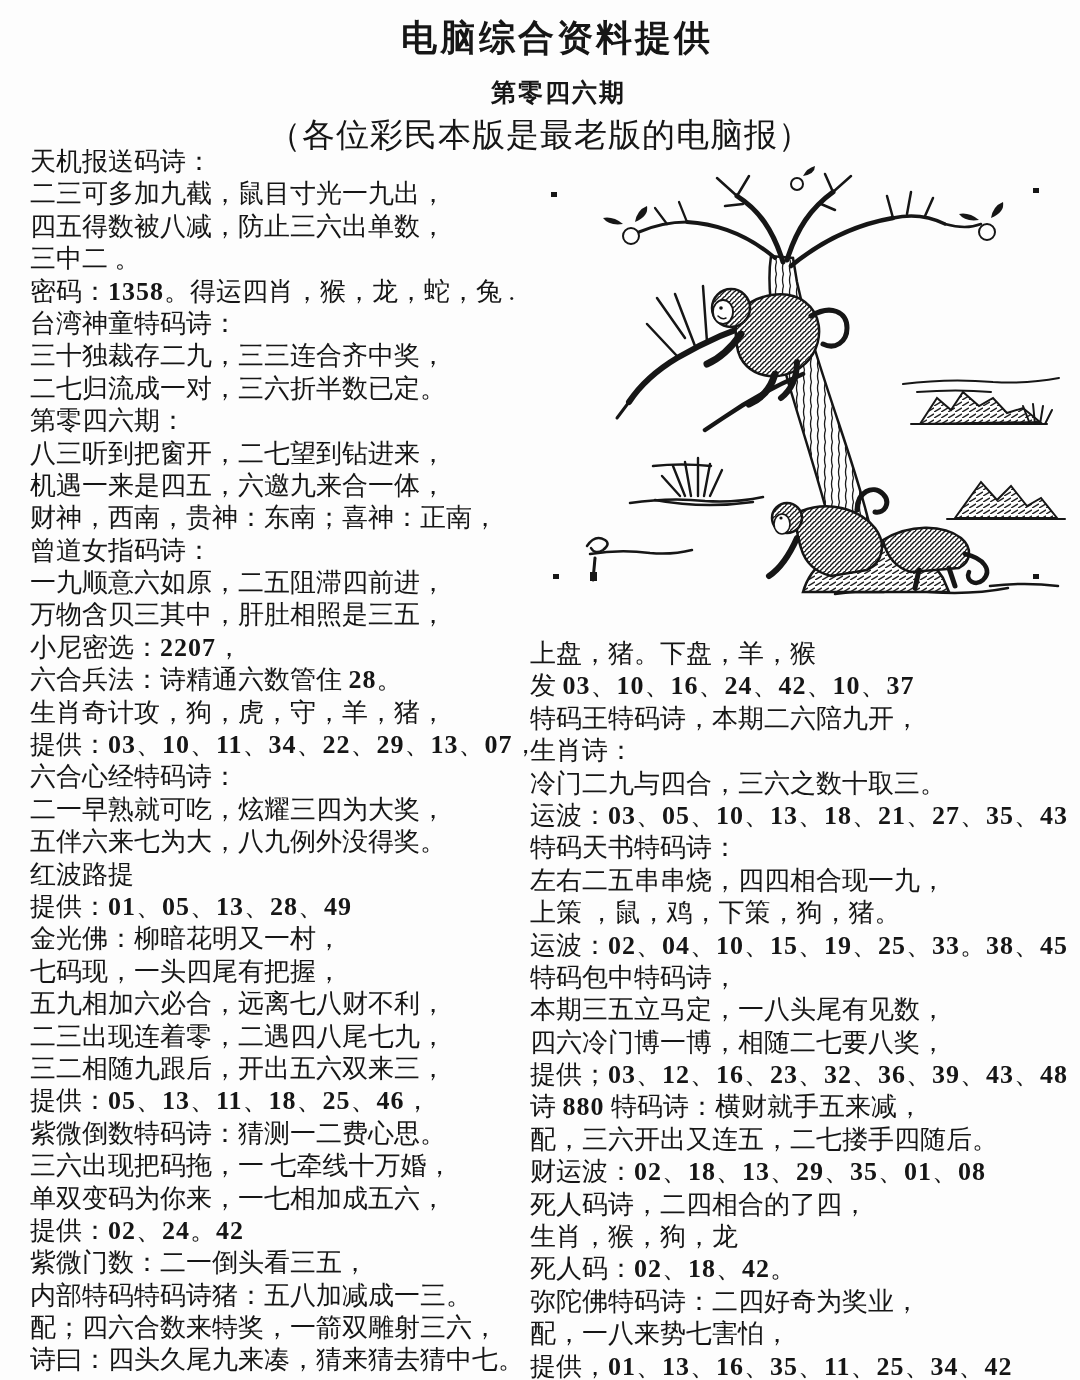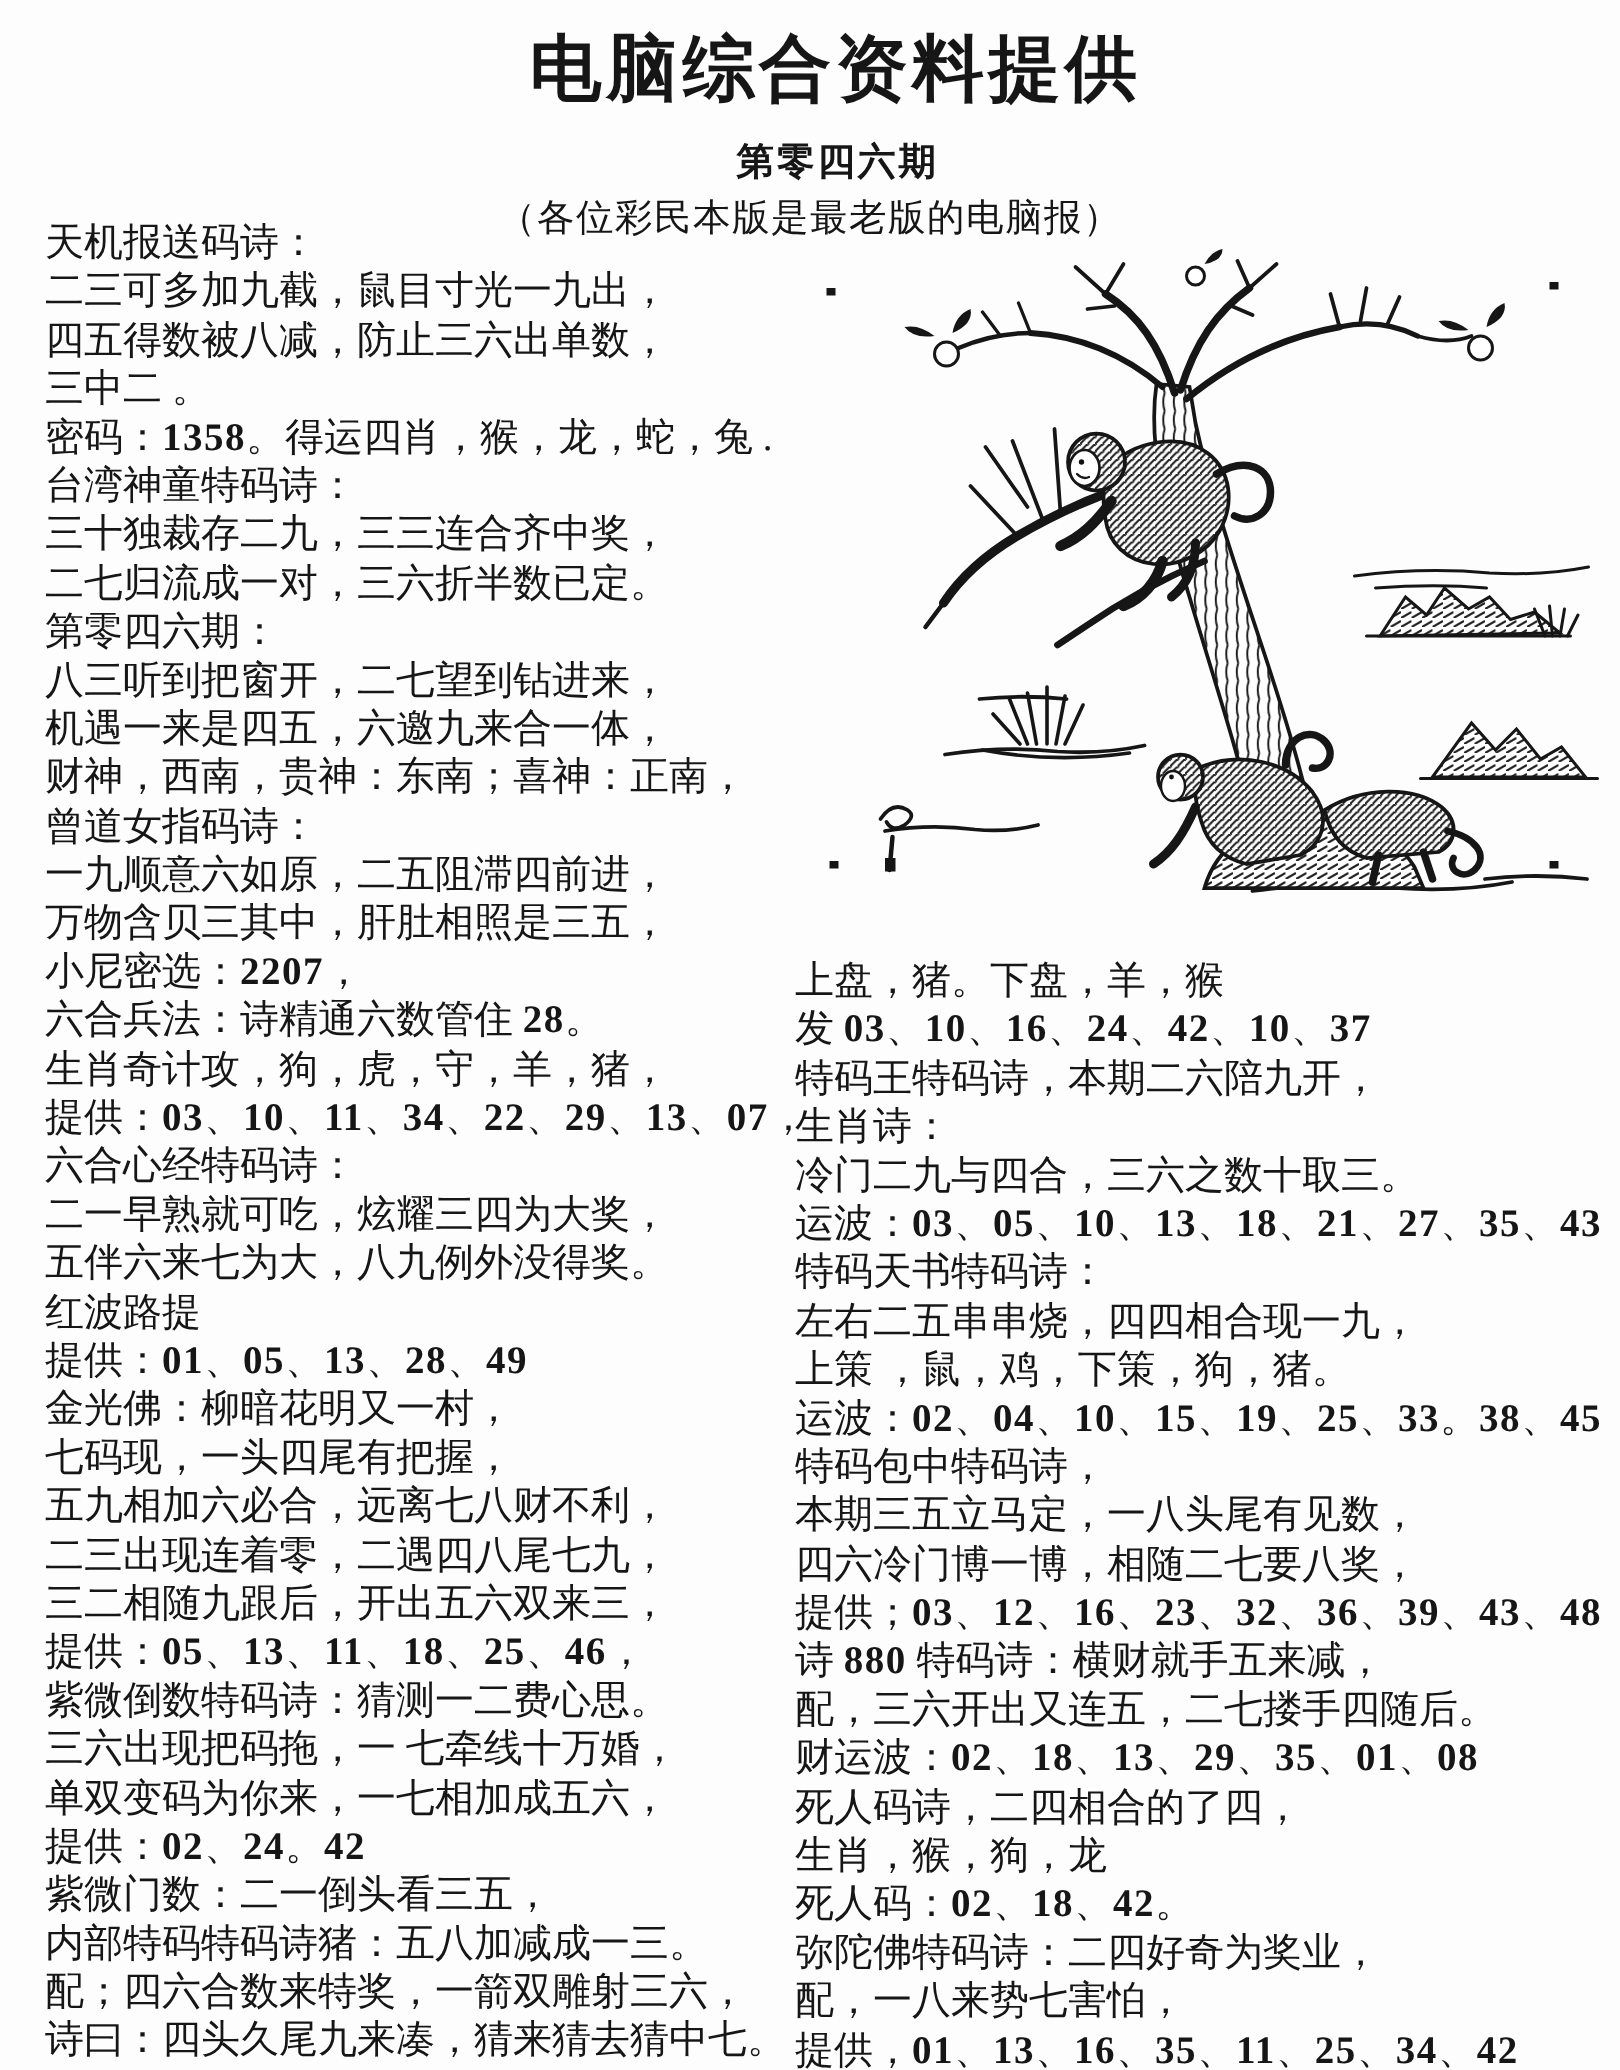--- a/index.html
+++ b/index.html
@@ -4,23 +4,23 @@
 <style>
   :root { --ink:#161616; --paper:#fdfdfd; }
   html,body{margin:0;padding:0;background:#e8e8e8;}
   .page{
     position:relative; width:1080px; height:1380px; overflow:hidden;
     background:var(--paper); color:var(--ink);
     font-family:"Liberation Serif","DejaVu Serif",serif;
   }
   .hdr{position:absolute; top:14px; left:0; width:100%; text-align:center;
        font-family:"Liberation Sans","DejaVu Sans",sans-serif;}
-  .hdr-title{margin:0; padding-left:34px; font-size:48px; font-weight:bold; letter-spacing:3px;}
+  .hdr-title{margin:0; padding-left:34px; font-size:36px; font-weight:bold; letter-spacing:3px;}
   .hdr-issue{margin-top:13px; padding-left:37px; font-size:25px; font-weight:bold; letter-spacing:2px;}
-  .hdr-note{margin-top:4px; font-size:25px; letter-spacing:1px;}
+  .hdr-note{margin-top:4px; font-size:33px; letter-spacing:1px;}
   .col{position:absolute; font-size:26px;}
   .col .line{height:32.4px; line-height:32.4px; white-space:nowrap;}
   .col .line b{font-weight:bold; letter-spacing:1px;}
   .col-left{left:30px; top:146px; width:500px;}
   .col-right{left:530px; top:638px; width:548px;}
   .illustration{position:absolute; left:535px; top:166px; width:535px; height:432px;}
   svg .ink{stroke:var(--ink); fill:none; stroke-linecap:round;}
 </style>
 </head>
 <body>

